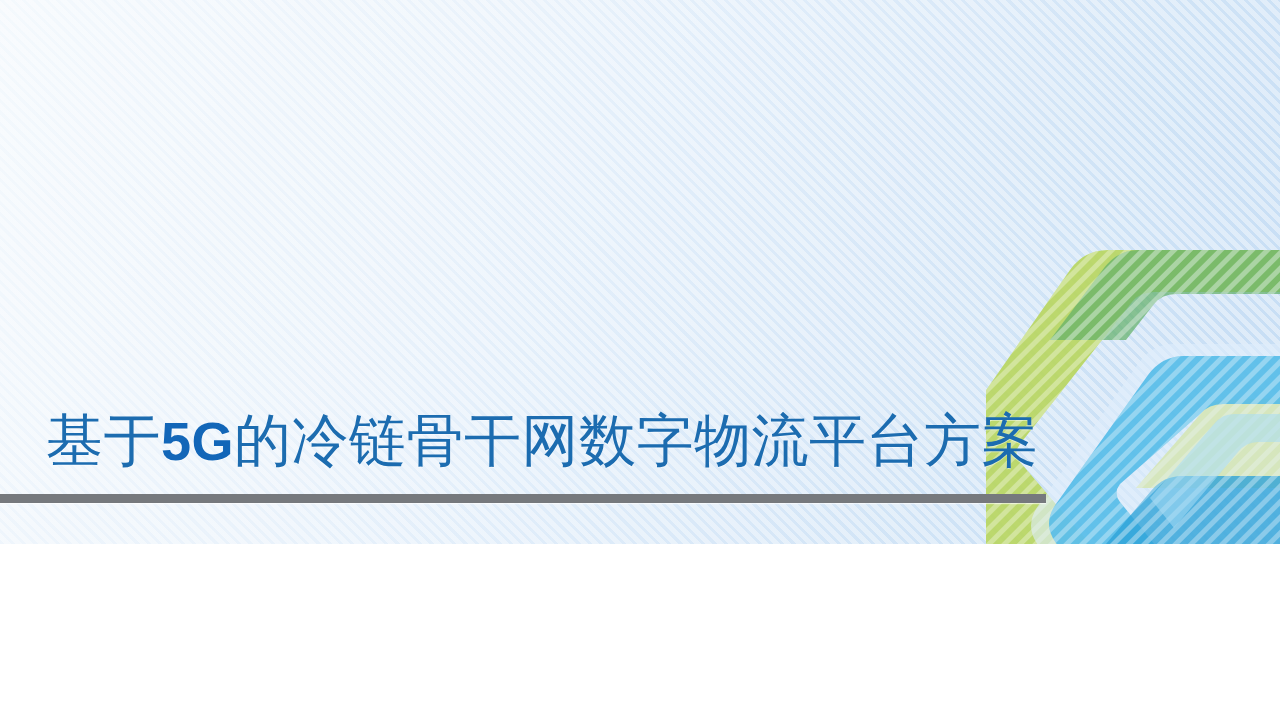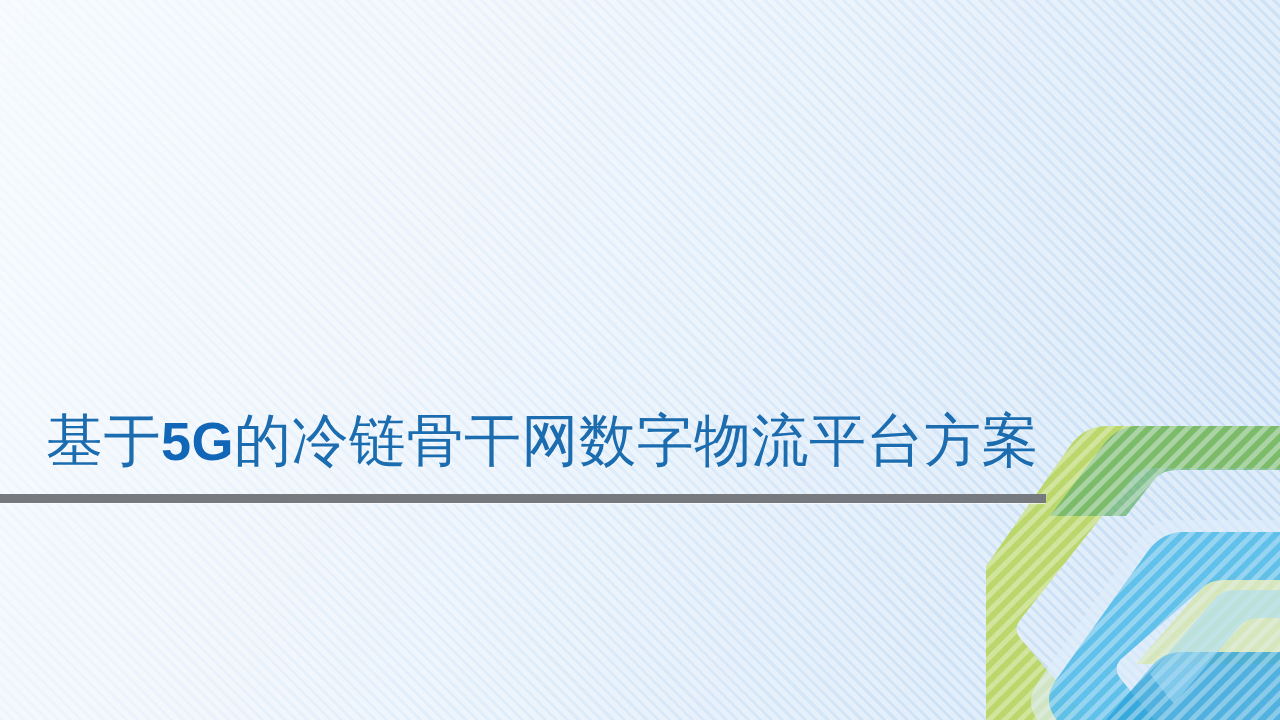--- a/index.html
+++ b/index.html
@@ -4,21 +4,21 @@
 <title>Slide</title>
 <style>
   html, body {
     margin: 0;
     padding: 0;
     background: #ffffff;
   }
   .slide {
     position: relative;
     width: 1280px;
-    height: 720px;
+    height: 544px;
     overflow: hidden;
     font-family: "Liberation Serif", "DejaVu Serif", serif;
     background:
       linear-gradient(115deg,
         #f4f9fd 0%,
         #eef5fc 18%,
         #e9f2fb 34%,
         #e0edfa 50%,
         #d8e8f8 64%,
         #cfe3f6 78%,

